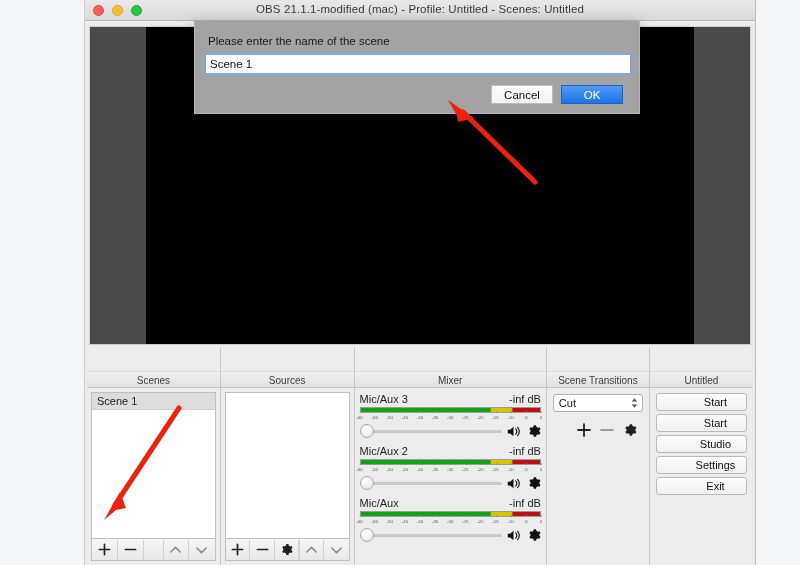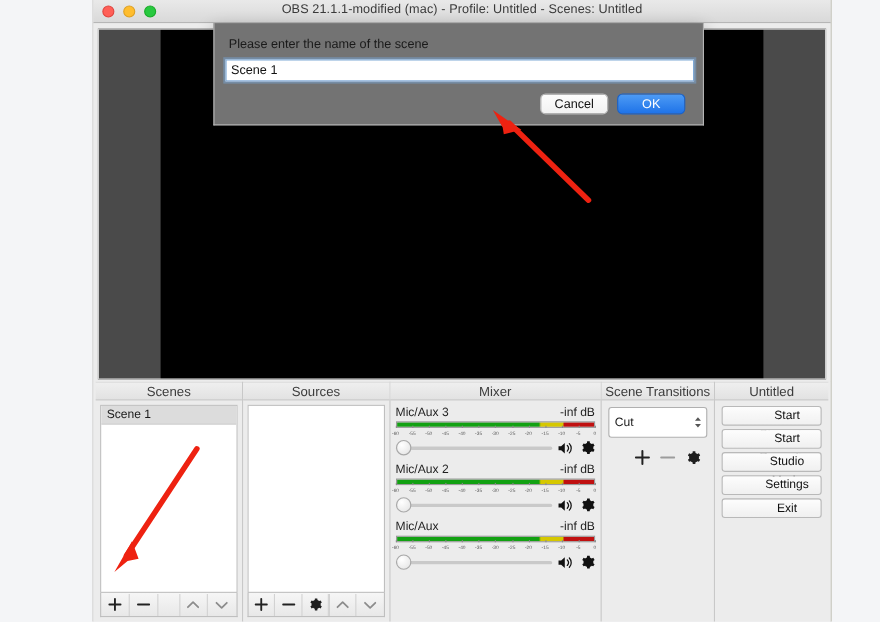--- a/index.html
+++ b/index.html
@@ -79,26 +79,27 @@
   }
   .dock {
     display: flex; flex-direction: column;
     min-width: 0;
     border-right: 1px solid #c8c8c8;
   }
   .dock:last-child { border-right: none; }
   .dock-title {
     height: 17px; line-height: 17px;
     text-align: center;
-    font-size: 12px;
+    font-size: 10px;
     color: #3c3c3c;
     background: linear-gradient(180deg,#efefef,#e2e2e2);
     border-bottom: 1px solid #c6c6c6;
     border-top: 1px solid #dcdcdc;
     flex: none;
+    margin-top: 24px;
   }
   .dock-body { flex: 1; padding: 4px; min-height: 0; display: flex; flex-direction: column; }
 
   .dock-scenes      { width: 135px; }
   .dock-sources     { width: 135px; }
   .dock-mixer       { width: 194px; }
   .dock-transitions { width: 104px; }
   .dock-controls    { width: 104px; }
 
   
@@ -193,21 +194,21 @@
     width: 14px; height: 14px; border-radius: 50%;
     background: radial-gradient(circle at 35% 30%, #ffffff, #e2e2e2);
     border: 1px solid #a8a8a8;
   }
   .mix-icon { color: #111; display: flex; align-items: center; }
 
   
   .trans-body { padding: 6px 6px; }
   .combo {
     position: relative;
-    height: 28px;
+    height: 18px;
     background: #ffffff;
     border: 1px solid #b0b0b0;
     border-radius: 3px;
     display: flex; align-items: center;
     padding: 0 18px 0 5px;
     font-size: 11px; color: #1a1a1a;
   }
   .combo-arrows {
     position: absolute; right: 4px; top: 50%;
     transform: translateY(-50%);
@@ -243,21 +244,21 @@
     display: flex; align-items: center; justify-content: center;
     gap: 34px;
     font-size: 11px; color: #2e2e2e;
   }
 
   
   .dialog {
     position: absolute;
     left: 178px; top: 21px;
     width: 446px; height: 93px;
-    background: #737373;
+    background: #a3a3a3;
     border: 1px solid #b5b5b5;
     border-top: none;
     box-shadow: 0 4px 14px rgba(0,0,0,.30);
     z-index: 40;
   }
   .dlg-label {
     position: absolute; left: 13px; top: 14px;
     font-size: 11.5px; color: #1a1a1a;
   }
   .dlg-input {
@@ -271,21 +272,21 @@
     line-height: 18px;
     font-family: "Liberation Sans", sans-serif;
   }
   .dlg-buttons {
     position: absolute; right: 16px; bottom: 9px;
     display: flex; gap: 8px; align-items: center;
   }
   .dlg-btn {
     width: 62px; height: 19px;
     font-size: 11.5px;
-    border-radius: 5px;
+    border-radius: 0;
     display: flex; align-items: center; justify-content: center;
   }
   .dlg-btn.cancel {
     background: linear-gradient(180deg,#fdfdfd,#f2f2f2);
     border: 1px solid #bcbcbc; color: #111;
   }
   .dlg-btn.ok {
     background: linear-gradient(180deg,#4d9bf5,#1f73e8);
     border: 1px solid #1a62c9; color: #ffffff;
   }

